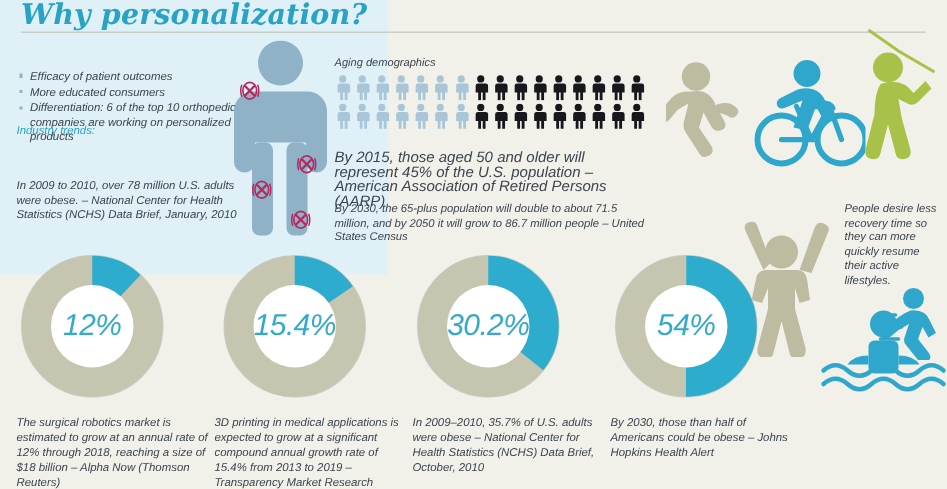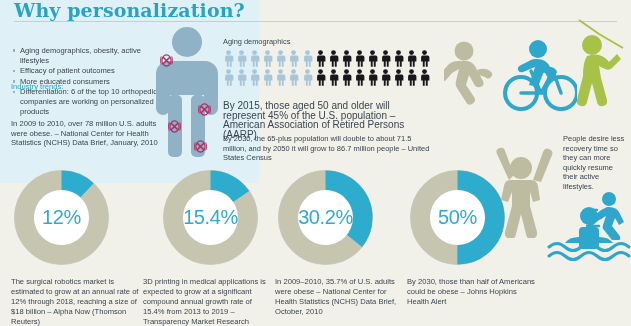--- a/index.html
+++ b/index.html
@@ -2,21 +2,21 @@
 <html><head>
 <meta charset="utf-8">
 <style>
   html,body{margin:0;padding:0;}
   body{
     width:631px;height:326px;
     font-family:"Liberation Sans", sans-serif;
     background:#f2f1ea;
     overflow:hidden;
   }
-  #stage{position:relative;width:631px;height:326px;overflow:hidden;background:#f2f1e9;}
+  #stage{position:relative;width:631px;height:326px;overflow:hidden;background:#f2f1e9;font-style:italic;}
 
   
   .panel-blue-top{position:absolute;left:0;top:0;width:259px;height:183px;background:#dff0f7;}
   .panel-demo{position:absolute;left:259px;top:21px;width:372px;height:162px;background:#f2f1e9;}
   .hairline{position:absolute;left:14px;top:21px;width:603px;height:1px;background:#c9cfc8;}
 
   
   .title{
     position:absolute;left:14px;top:0px;
     font-family:"DejaVu Serif", serif;
@@ -65,38 +65,37 @@
   .donut svg{display:block;}
   .donut .val{
     position:absolute;left:0;top:0;width:101px;height:101px;
     display:flex;align-items:center;justify-content:center;
     font-size:20px;color:#34aacb;font-weight:400;letter-spacing:-.4px;
     font-family:"Liberation Sans", sans-serif;
   }
   .cap{position:absolute;font-size:7.6px;color:#3b4450;line-height:9.9px;width:128px;}
 
   .d1{left:11px;top:167px;}  .c1{left:11px;top:277px;}
-  .d2{left:160px;top:167px;} .c2{left:143px;top:277px;}
+  .d2{left:146px;top:167px;} .c2{left:143px;top:277px;}
   .d3{left:275px;top:167px;} .c3{left:275px;top:277px;}
   .d4{left:407px;top:167px;} .c4{left:407px;top:277px;}
 </style>
 </head>
 <body>
 
 <div id="stage">
 
   <div class="panel-blue-top"></div>
   <div class="panel-demo"></div>
   <div class="hairline"></div>
 
   <div class="title">Why personalization?</div>
 
   <div class="ind-head">Industry trends:</div>
   <ul class="trends">
-    <li>Aging demographics, obesity, active lifestyles</li>
     <li>Efficacy of patient outcomes</li>
     <li>More educated consumers</li>
     <li>Differentiation: 6 of the top 10 orthopedic companies are working on personalized products</li>
   </ul>
   <div class="obese-note">In 2009 to 2010, over 78 million U.S. adults were obese. – National Center for Health Statistics (NCHS) Data Brief, January, 2010</div>
 
   <div class="body-wrap">
     <svg width="82" height="132" viewBox="0 0 82 132">
       <circle cx="44" cy="15" r="15" fill="#8fb2c6"></circle>
       <path d="M26 34 h36 a13 13 0 0 1 13 13 v34 a7 7 0 0 1 -14 0 v-13 h-34 v13 a7 7 0 0 1 -14 0 v-34 a13 13 0 0 1 13 -13 z" fill="#8fb2c6"></path>
@@ -361,17 +360,17 @@
   </div>
   <div class="cap c3">In 2009–2010, 35.7% of U.S. adults were obese – National Center for Health Statistics (NCHS) Data Brief, October, 2010</div>
 
   <div class="donut d4">
     <svg width="101" height="101" viewBox="0 0 101 101">
       <circle cx="50.5" cy="50.5" r="47" fill="none" stroke="#c7cfc8" stroke-width="1"></circle>
       <circle cx="50.5" cy="50.5" r="37" fill="none" stroke="#c6c6b0" stroke-width="20"></circle>
       <circle class="arc" cx="50.5" cy="50.5" r="37" fill="none" stroke="#2eacce" stroke-width="20" transform="rotate(-90 50.5 50.5)" stroke-dasharray="116.23892818282235 116.23892818282235"></circle>
       <circle cx="50.5" cy="50.5" r="27.5" fill="#ffffff"></circle>
     </svg>
-    <div class="val">50%</div>
+    <div class="val">54%</div>
   </div>
   <div class="cap c4">By 2030, those than half of Americans could be obese – Johns Hopkins Health Alert</div>
 
 </div>
 
 </body></html>

